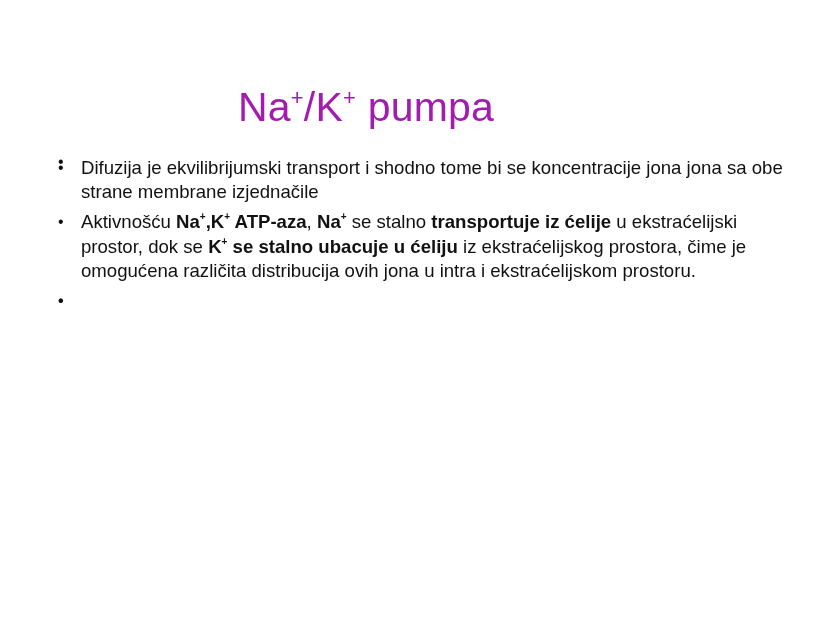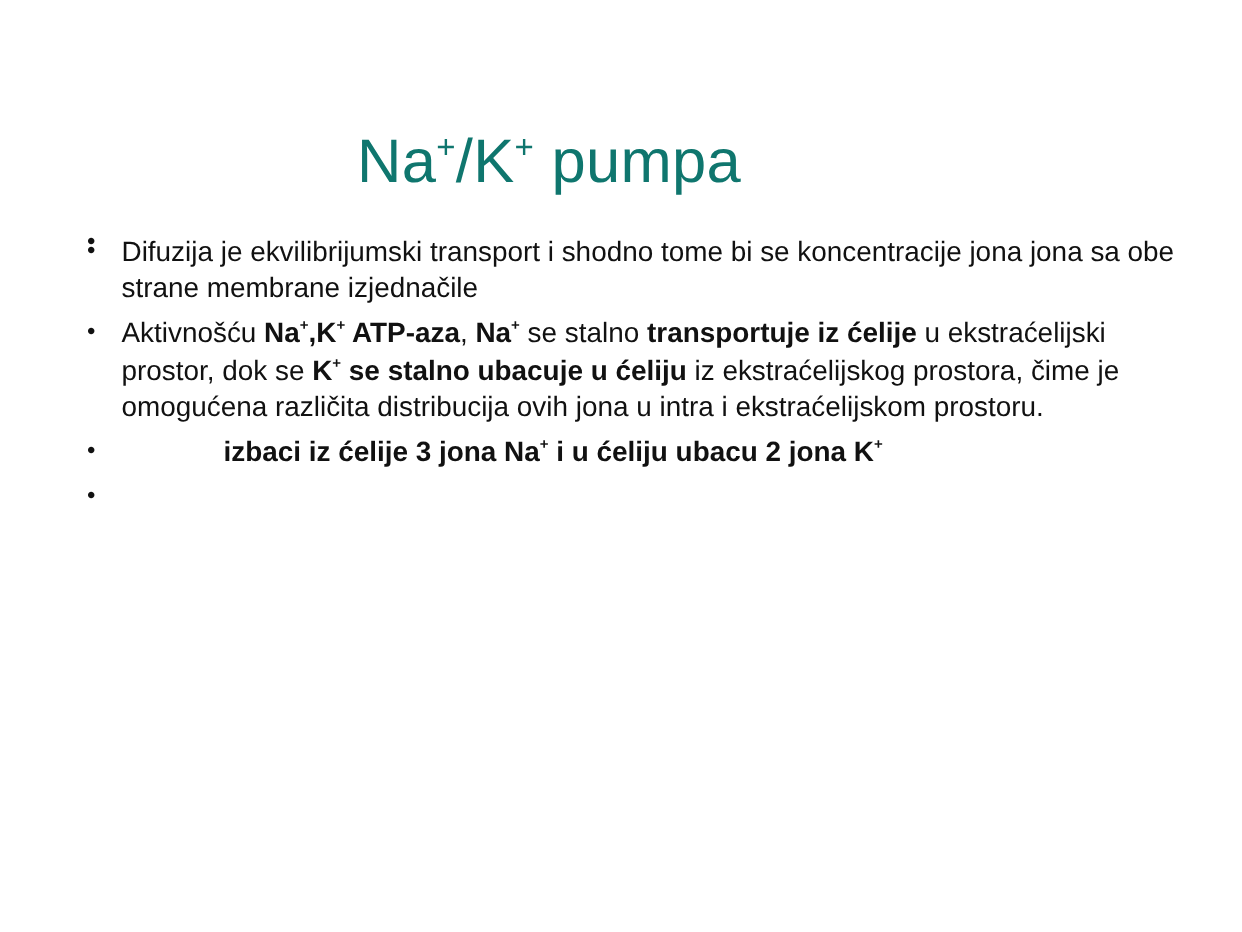--- a/index.html
+++ b/index.html
@@ -23,21 +23,21 @@
     }
     .title {
       position: absolute;
       left: 0;
       top: 52px;
       width: 732px;
       text-align: center;
       font-size: 41px;
       line-height: 56px;
       font-weight: normal;
-      color: #0f766e;
+      color: #a21caf;
       letter-spacing: 0.2px;
     }
     .title sup {
       font-size: 22px;
       vertical-align: 16px;
       line-height: 0;
     }
     .content {
       position: absolute;
       left: 56px;
@@ -82,20 +82,17 @@
       <span class="dot">•</span>
       <span class="rich"><span>Difuzija je ekvilibrijumski transport i shodno tome bi se koncentracije jona jona sa obe strane membrane izjednačile</span></span>
     </div>
     <div class="bullet">
       <span class="dot">•</span>
       <span class="rich"><span>Aktivnošću </span><b>Na</b><sup class="ion" style="font-weight: bold;">+</sup><b>,K</b><sup class="ion" style="font-weight: bold;">+</sup><b> ATP-aza</b><span>, </span><b>Na</b><sup class="ion" style="font-weight: bold;">+</sup><span> se stalno </span><b>transportuje  iz ćelije</b><span> u ekstraćelijski prostor, dok se  </span><b>K</b><sup class="ion" style="font-weight: bold;">+</sup><b> se stalno ubacuje u ćeliju</b><span> iz ekstraćelijskog prostora, čime je omogućena različita distribucija ovih jona u intra i ekstraćelijskom prostoru.</span></span>
     </div>
     <div class="bullet">
       <span class="dot">•</span>
     </div>
-    <div class="indent-line">
-      <span class="rich"><b>izbaci iz ćelije 3 jona Na</b><sup class="ion" style="font-weight: bold;">+</sup><b> i u ćeliju ubacu 2 jona K</b><sup class="ion" style="font-weight: bold;">+</sup></span>
-    </div>
     <div class="bullet">
       <span class="dot">•</span>
     </div>
   </div>
 </div>
 
 </body></html>

